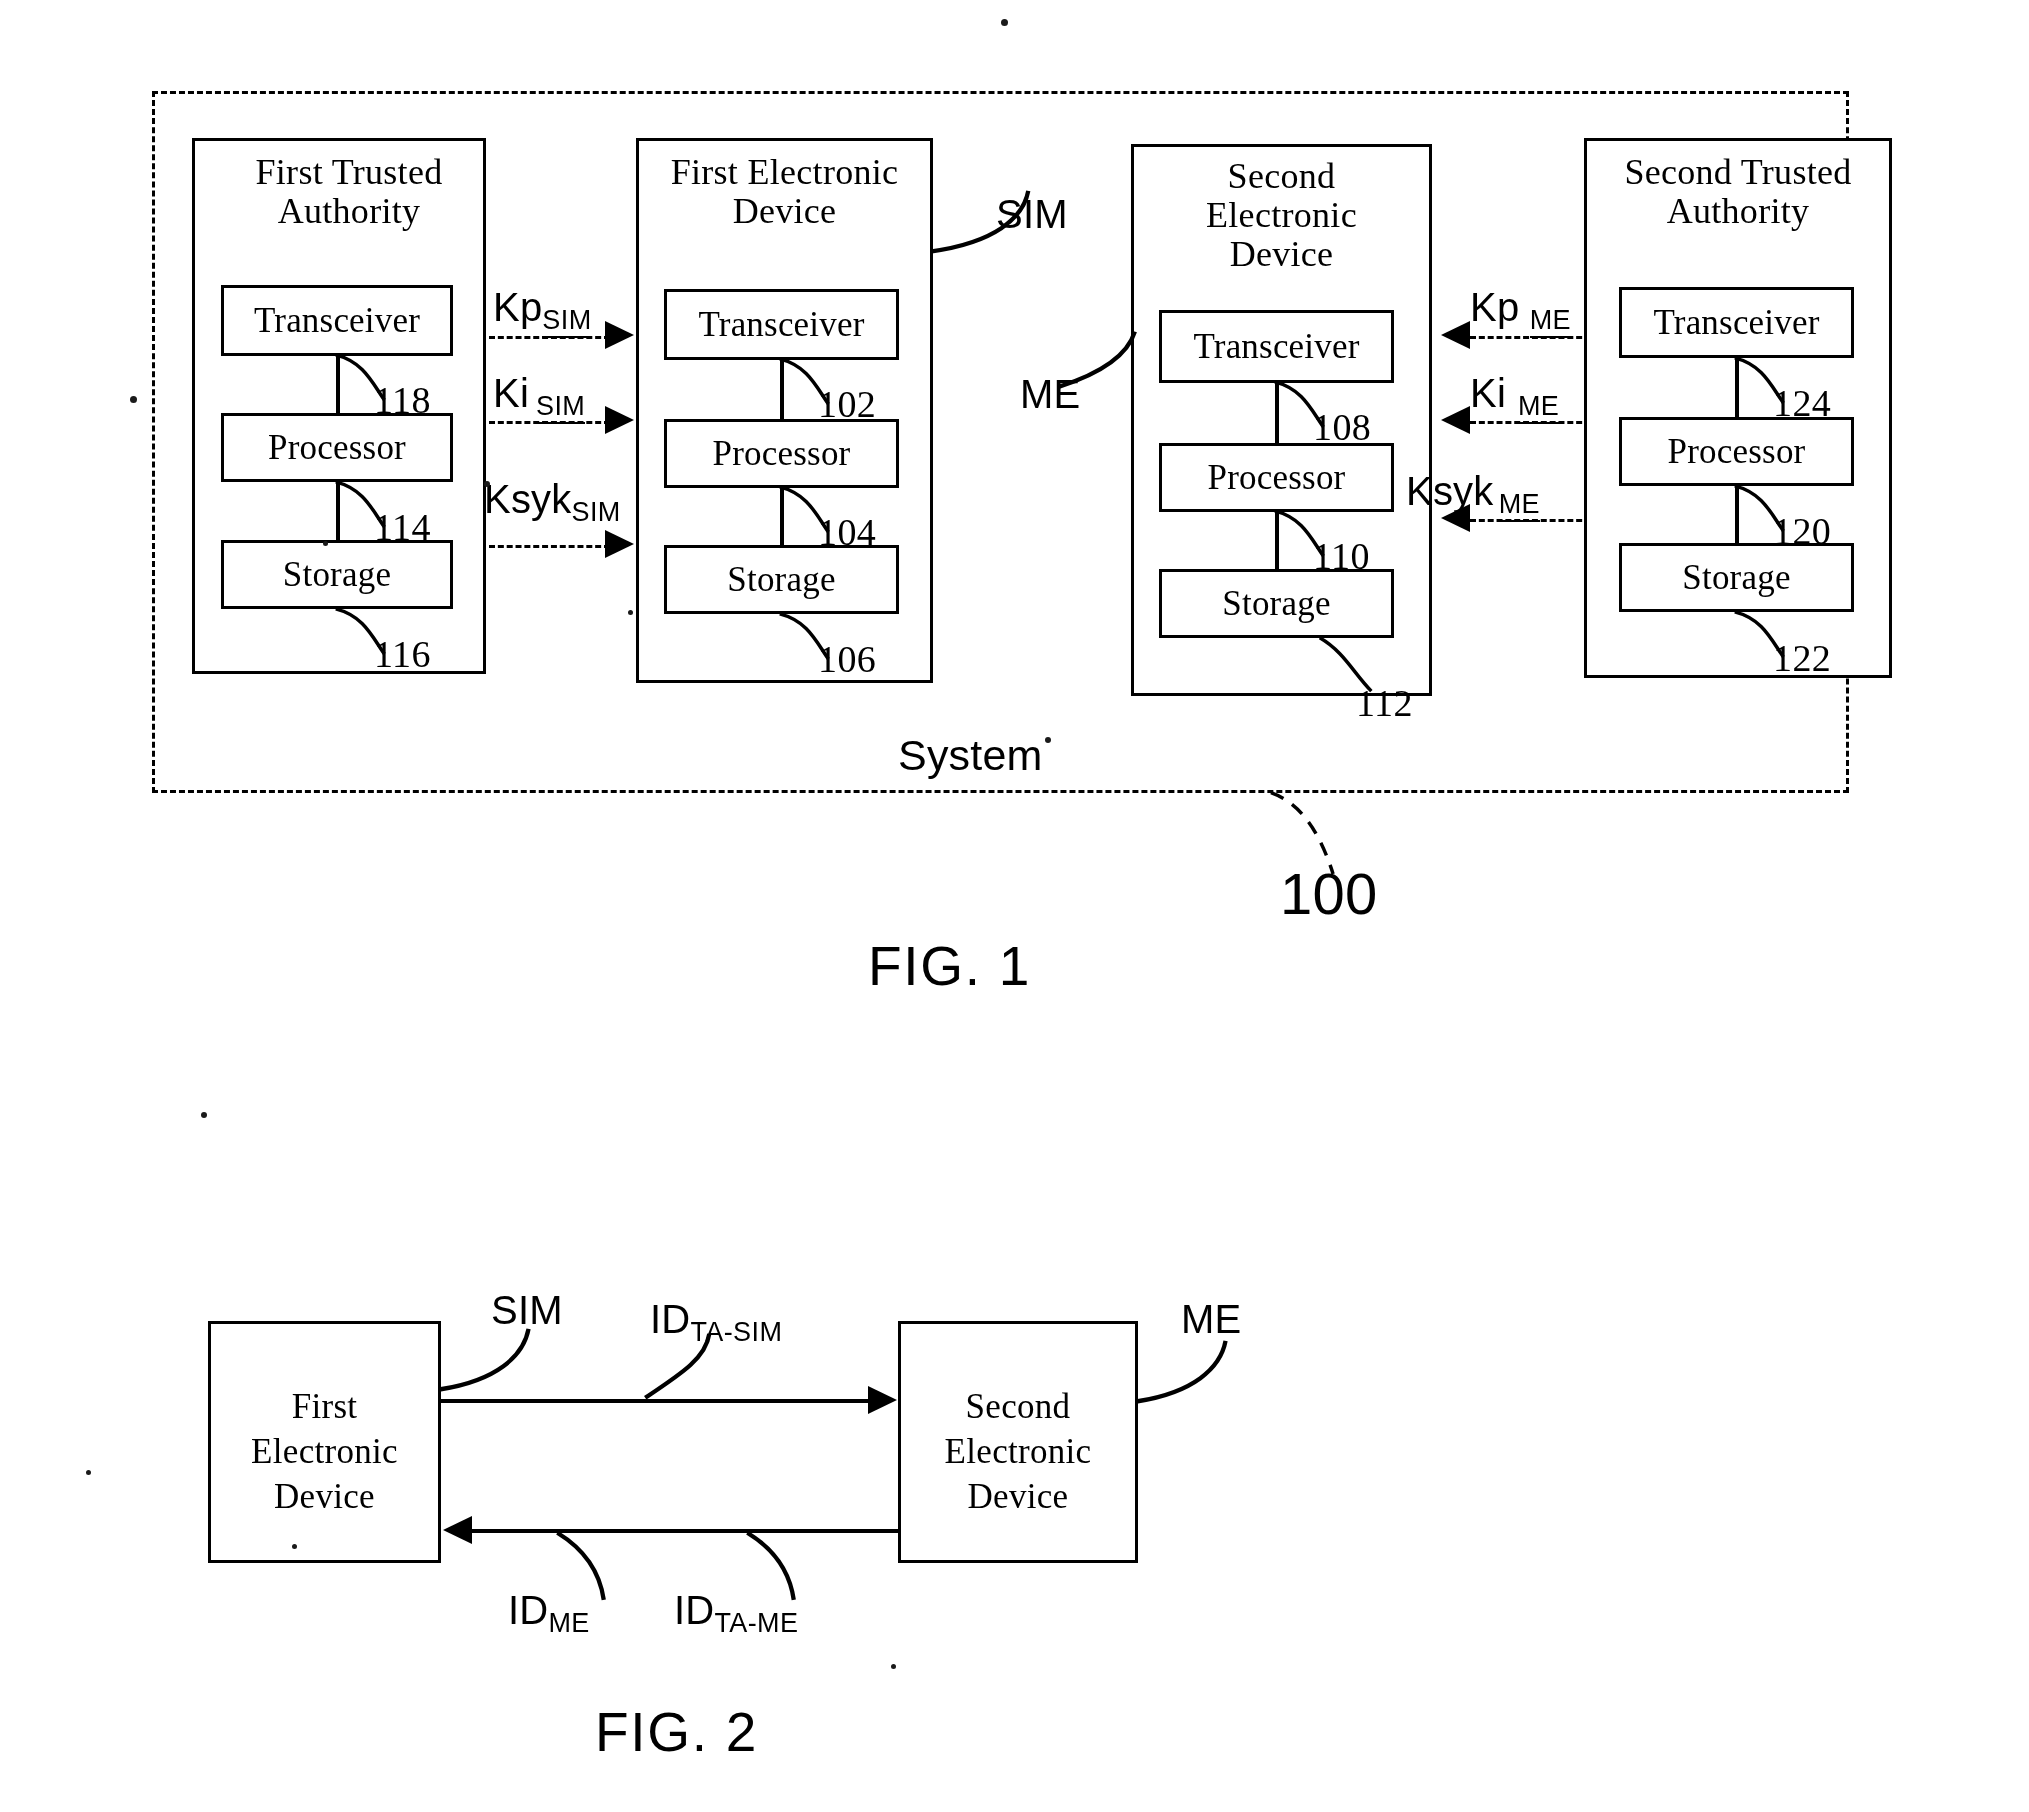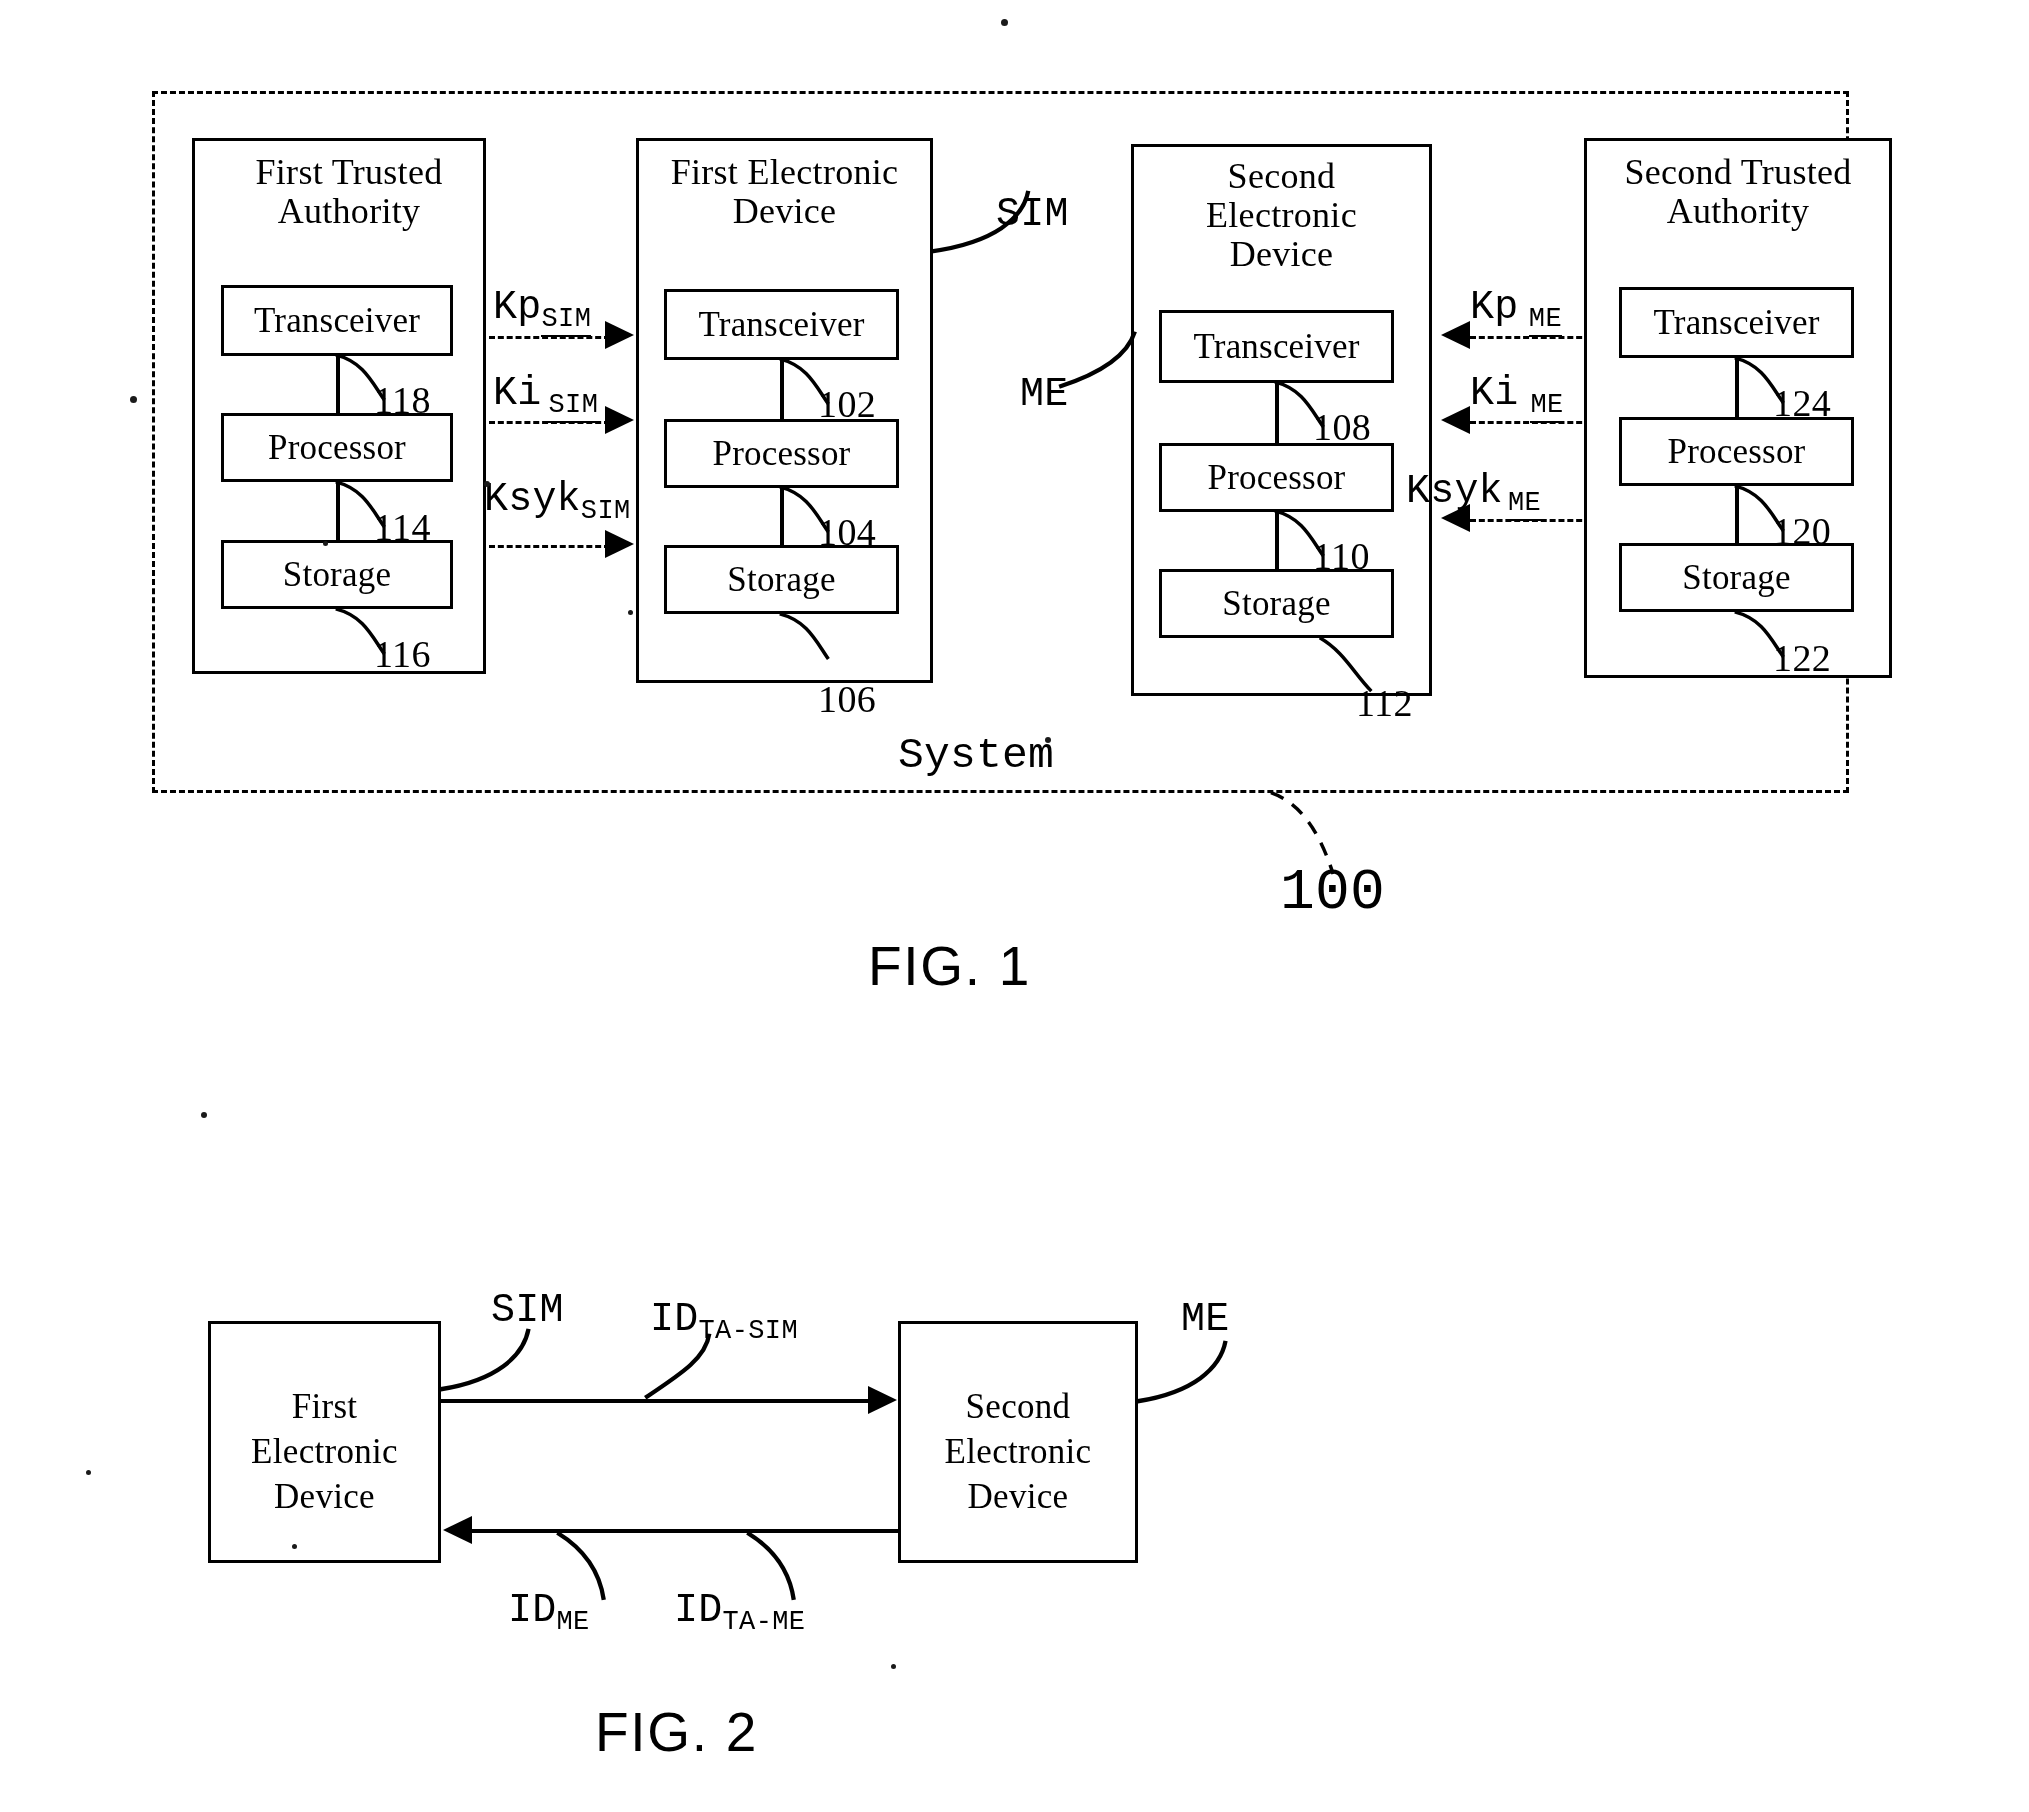--- a/index.html
+++ b/index.html
@@ -94,21 +94,21 @@
     position: absolute;
     width: 0; height: 0;
     border-top: 14.7px solid transparent;
     border-bottom: 14.7px solid transparent;
     border-right: 29px solid #000;
   }
 
   
   .sans-label {
     position: absolute;
-    font-family: Liberation Mono, monospace;
+    font-family: Liberation Sans, sans-serif;
     font-size: 40px;
     white-space: nowrap;
     letter-spacing: 0.2px;
   }
   .sans-label .sub {
     font-size: 27px;
     vertical-align: baseline;
     position: relative;
     top: 7.8px;
     letter-spacing: 0.4px;
@@ -215,21 +215,21 @@
       <path d="M2,2 C34,10 44,34 58,54" stroke="#000" stroke-width="4" fill="none"></path>
     </svg>
     <div class="refnum" style="left:818px; top:382px;">102</div>
     <svg class="hook" style="left:778px; top:485px; width:66px; height:54px;" viewBox="0 0 76 62" width="66" height="54">
       <path d="M2,2 C34,10 44,34 58,54" stroke="#000" stroke-width="4" fill="none"></path>
     </svg>
     <div class="refnum" style="left:818px; top:510px;">104</div>
     <svg class="hook" style="left:778px; top:612px; width:66px; height:54px;" viewBox="0 0 76 62" width="66" height="54">
       <path d="M2,2 C34,10 44,34 58,54" stroke="#000" stroke-width="4" fill="none"></path>
     </svg>
-    <div class="refnum" style="left:818px; top:637px;margin-top:40px;">106</div>
+    <div class="refnum" style="left:818px; top:637px;">106</div>
 
     <svg class="hook" style="left:930px; top:189px; width:100px; height:78px;" viewBox="0 0 116 90" width="100" height="78">
       <path d="M114,2 C108,34 74,62 2,72" stroke="#000" stroke-width="5" fill="none"></path>
     </svg>
     <div class="sans-label" style="left:996px; top:192px;">SIM</div>
 
     <div class="abs entity-box" style="left:1131px; top:144px; width:301px; height:552px;">
       <div class="entity-title" style="top:10.4px;">
         <span>Second</span><br>
         <span>Electronic</span><br>

